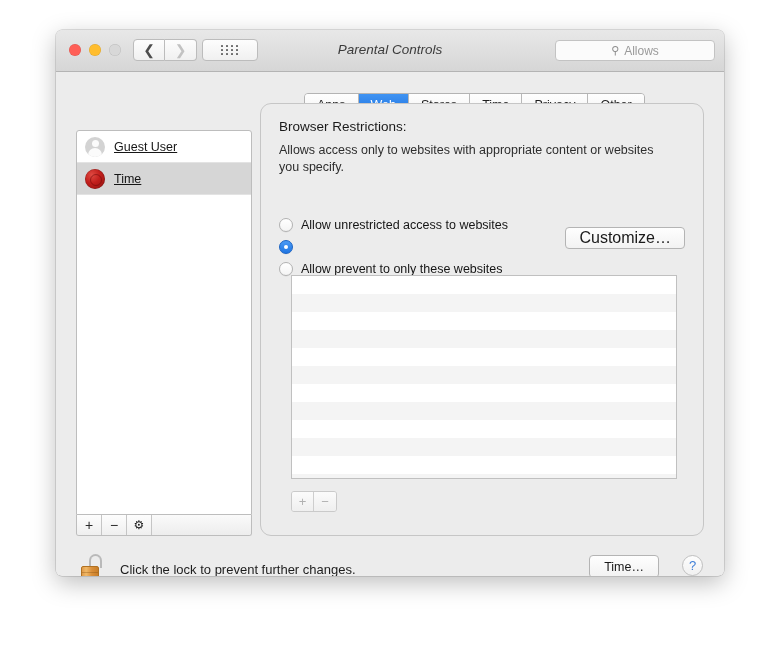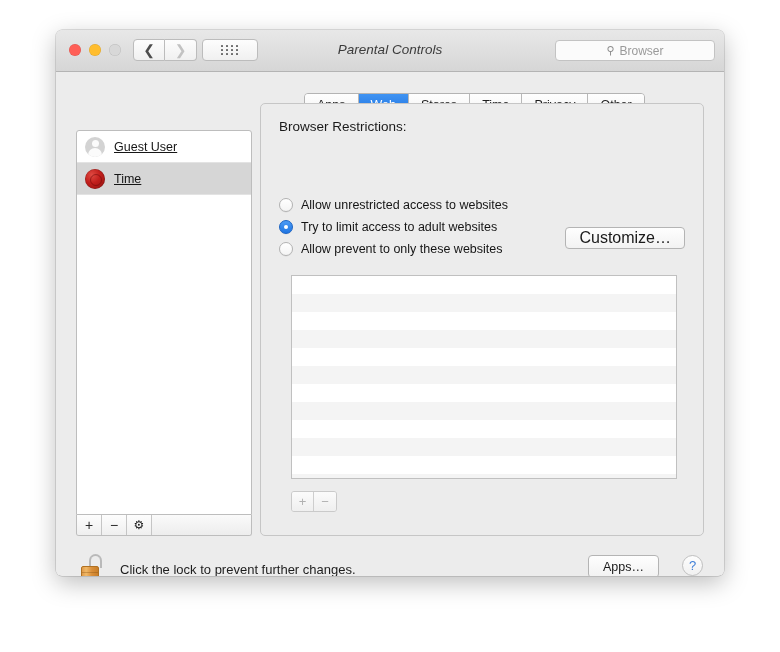--- a/index.html
+++ b/index.html
@@ -164,33 +164,33 @@
   }
   .sfbtn .gear { font-size: 12px; color: #1a1a1a; }
   #sidebarfooter .filler { flex: 1; background: linear-gradient(to bottom, #fafafa, #ededed); }
 
   
   #panel {
     position: absolute; left: 204px; top: 31px;
     width: 444px; height: 433px;
     background: #ececec;
     border: 1px solid #c6c6c6;
-    border-radius: 5px;
+    border-radius: 11px;
     padding-left: 7px;
   }
   #heading { position: absolute; left: 18px; top: 15px; font-size: 13.5px; color: #1a1a1a; }
   #desc {
     position: absolute; left: 18px; top: 38px; width: 390px;
     font-size: 12.5px; color: #2e2e2e; line-height: 17px;
   }
 
   .radiorow {
     position: absolute; left: 18px;
     display: flex; align-items: center; gap: 8px;
-    font-size: 12.5px; color: #151515;
+    font-size: 12.5px; color: #151515; margin-top: 20px;
   }
   .radio {
     width: 14px; height: 14px; border-radius: 50%;
     background: linear-gradient(to bottom, #ffffff, #f4f4f4);
     border: 1px solid #b2b2b2;
     flex: none; position: relative;
     box-shadow: 0 0.5px 0.5px rgba(0,0,0,0.08);
   }
   .radio.on {
     background: linear-gradient(to bottom, #4c9bf5, #1f75e3);
@@ -309,21 +309,21 @@
           <i></i>
           <i></i>
           <i></i>
       </span>
     </div>
 
     <div id="wintitle">Parental Controls</div>
 
     <div id="searchfield">
       <span class="sicon">⚲</span>
-      <span class="stxt">Browser</span>
+      <span class="stxt">Allows</span>
     </div>
   </div>
 
   <div id="body">
 
     <div id="tabbar">
       <div class="tab">Apps</div>
       <div class="tab active">Web</div>
       <div class="tab">Stores</div>
       <div class="tab">Time</div>
@@ -347,28 +347,28 @@
       <div class="sfbtn">−</div>
       <div class="sfbtn">
         <span class="gear">⚙</span>
       </div>
       <div class="filler"></div>
     </div>
 
     <div id="panel">
 
       <div id="heading">Browser Restrictions:</div>
+      <div id="desc">Allows access only to websites with appropriate content or websites you specify.</div>
 
       <div class="radiorow" style="top:94px">
         <span class="radio"></span>
         <span>Allow unrestricted access to websites</span>
       </div>
       <div class="radiorow" style="top:116px">
         <span class="radio on"></span>
-        <span>Try to limit access to adult websites</span>
       </div>
       <div class="radiorow" style="top:138px">
         <span class="radio"></span>
         <span>Allow prevent to only these websites</span>
       </div>
 
       <div id="customizebtn">Customize…</div>
 
       <div id="sitelist">
         <div class="stripe"></div>
@@ -392,17 +392,17 @@
     </div>
 
     <div id="lockrow">
       <div id="lockicon">
         <span class="shackle"></span>
         <span class="lockbody"></span>
       </div>
       <div id="locktext">Click the lock to prevent further changes.</div>
     </div>
 
-    <div id="logsbtn">Apps…</div>
+    <div id="logsbtn">Time…</div>
     <div id="helpbtn">?</div>
 
   </div>
 </div>
 
 </body></html>

